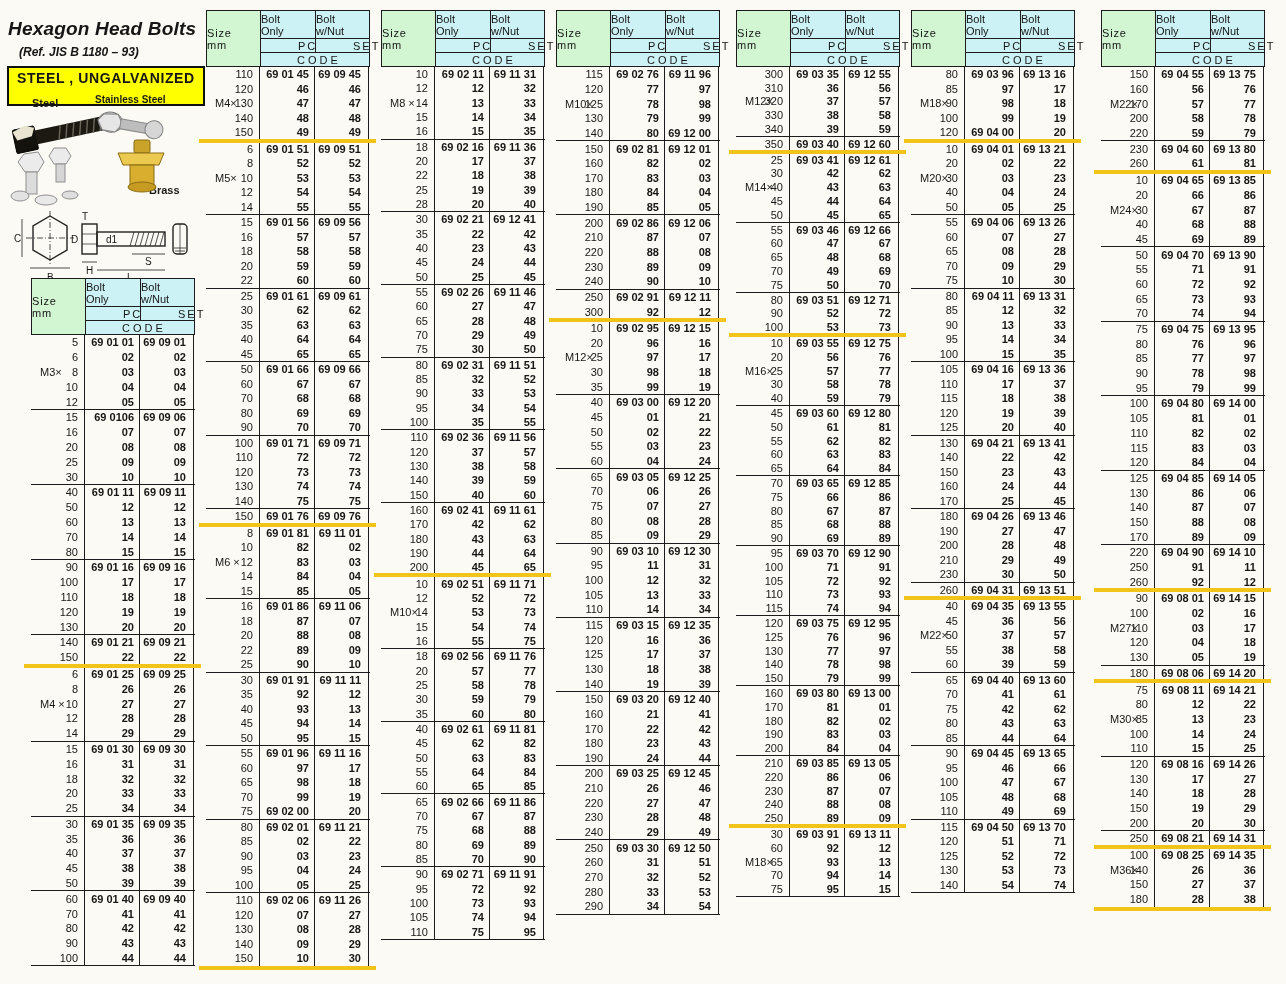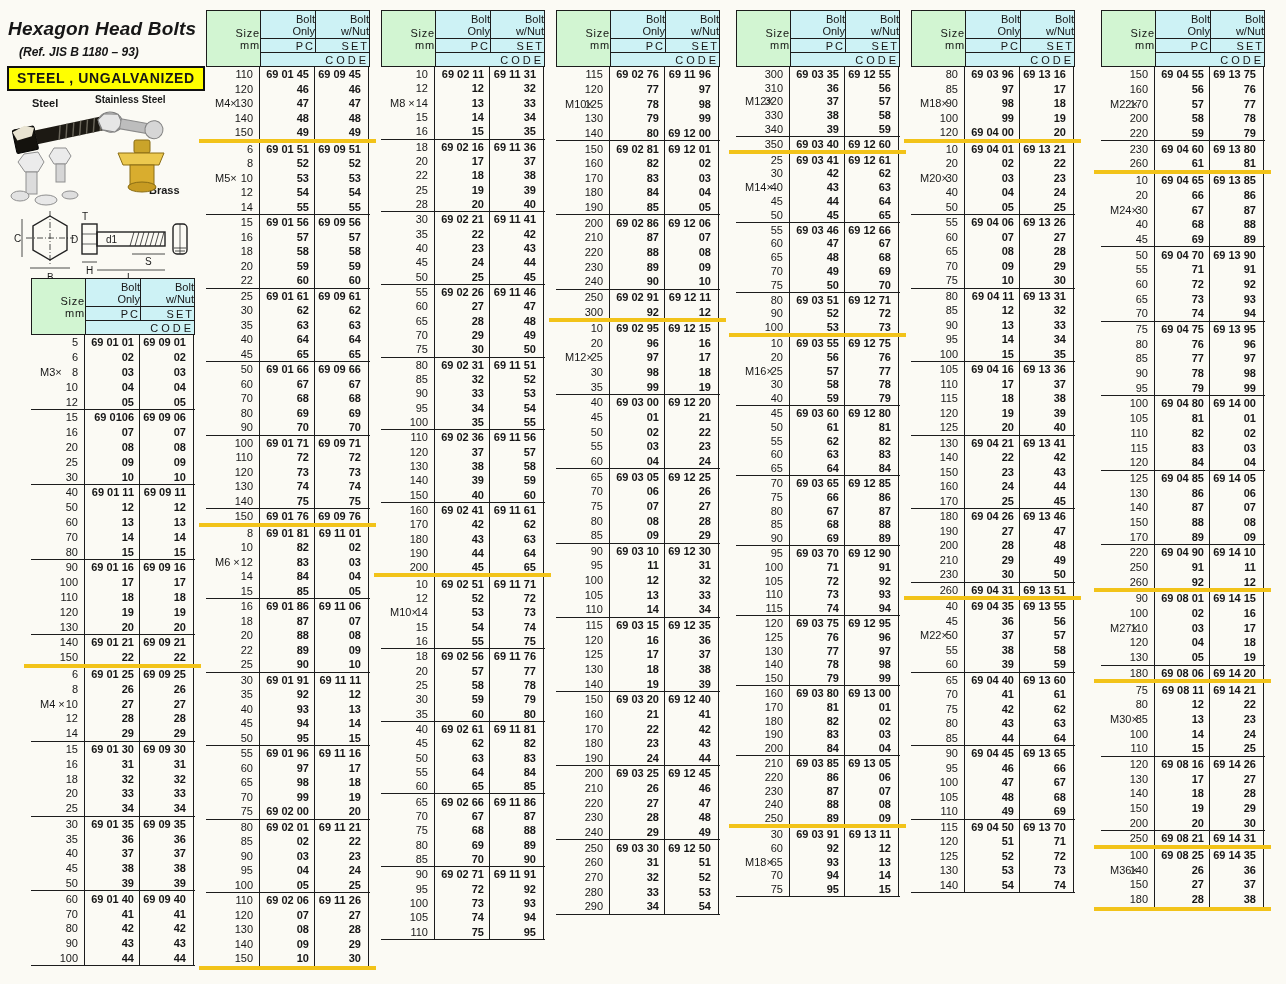--- a/index.html
+++ b/index.html
@@ -6,31 +6,31 @@
   body{
     width:1286px;height:984px;position:relative;overflow:hidden;
     background:#fbfaf4;color:#161616;
     font-family:"Liberation Sans", sans-serif;font-size:11px;
   }
   .page{position:absolute;inset:0;}
   
   .title{position:absolute;left:8px;top:18px;font-style:italic;font-weight:bold;font-size:19px;letter-spacing:.2px;white-space:nowrap;}
   .ref{position:absolute;left:19px;top:45px;font-style:italic;font-weight:bold;font-size:12px;white-space:nowrap;}
   .banner{position:absolute;left:7px;top:66px;background:var(--banner-yellow,#ffff00);border:2px solid #111;
-    padding:2px 8px 3px;font-weight:bold;font-size:14px;letter-spacing:.6px;white-space:nowrap;}
+    padding:2px 8px 18px;font-weight:bold;font-size:14px;letter-spacing:.6px;white-space:nowrap;}
   .photos{position:absolute;left:2px;top:92px;}
   .diagram{position:absolute;left:10px;top:210px;}
   .ph-label{font-family:"Liberation Sans",sans-serif;font-weight:bold;fill:#1a1a1a;}
   .dim-label{font-family:"Liberation Sans",sans-serif;fill:#1a1a1a;font-size:10px;}
   
   .col{position:absolute;width:164px;}
   .thead{display:grid;grid-template-columns:54px 55px 54px;grid-template-rows:28px 14px 14px;
     border-top:1px solid #1c1c1c;border-left:1px solid #1c1c1c;}
   .th{border-right:1px solid #1c1c1c;border-bottom:1px solid #1c1c1c;
-    display:flex;flex-direction:column;align-items:flex-end;justify-content:center;
+    display:flex;flex-direction:column;align-items:flex-start;justify-content:center;
     font-size:11px;line-height:12px;background:var(--cyan,#cdf2f5);}
   .h-size{grid-row:1/4;grid-column:1;background:var(--green,#d2f5d2);letter-spacing:.8px;}
   .h-pc{letter-spacing:2px;padding-left:37px;}
   .h-code{grid-column:2/4;letter-spacing:3px;padding-left:36px;}
   .trow{display:flex;height:var(--rh,14.5px);}
   .trow>div{box-sizing:border-box;height:100%;display:flex;align-items:center;justify-content:flex-end;}
   .c-size{width:54px;position:relative;padding-right:6px;border-right:1px solid #1c1c1c;}
   .grp{position:absolute;left:9px;}
   .c-pc{width:55px;padding-right:5px;border-right:1px solid #1c1c1c;font-weight:bold;}
   .c-set{width:54px;padding-right:7px;border-right:1px solid #1c1c1c;font-weight:bold;}
@@ -987,21 +987,21 @@
           <span>28</span>
         </div>
         <div class="c-pc">20</div>
         <div class="c-set">40</div>
       </div>
       <div class="trow bt">
         <div class="c-size">
           <span>30</span>
         </div>
         <div class="c-pc">69 02 21</div>
-        <div class="c-set">69 11 41</div>
+        <div class="c-set">69 12 41</div>
       </div>
       <div class="trow">
         <div class="c-size">
           <span>35</span>
         </div>
         <div class="c-pc">22</div>
         <div class="c-set">42</div>
       </div>
       <div class="trow">
         <div class="c-size">

